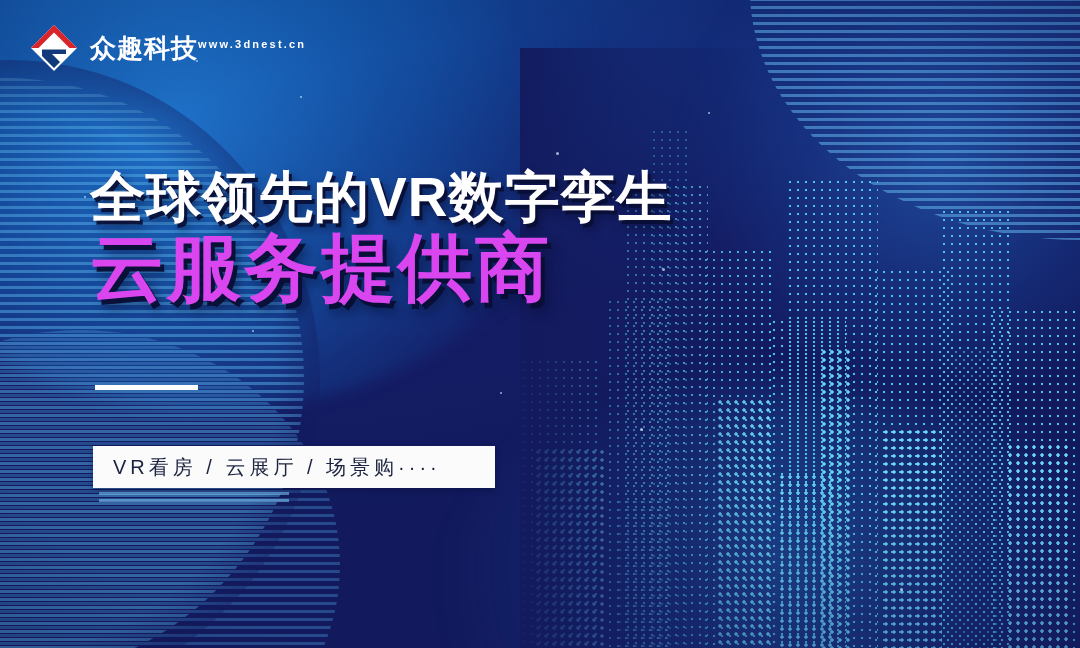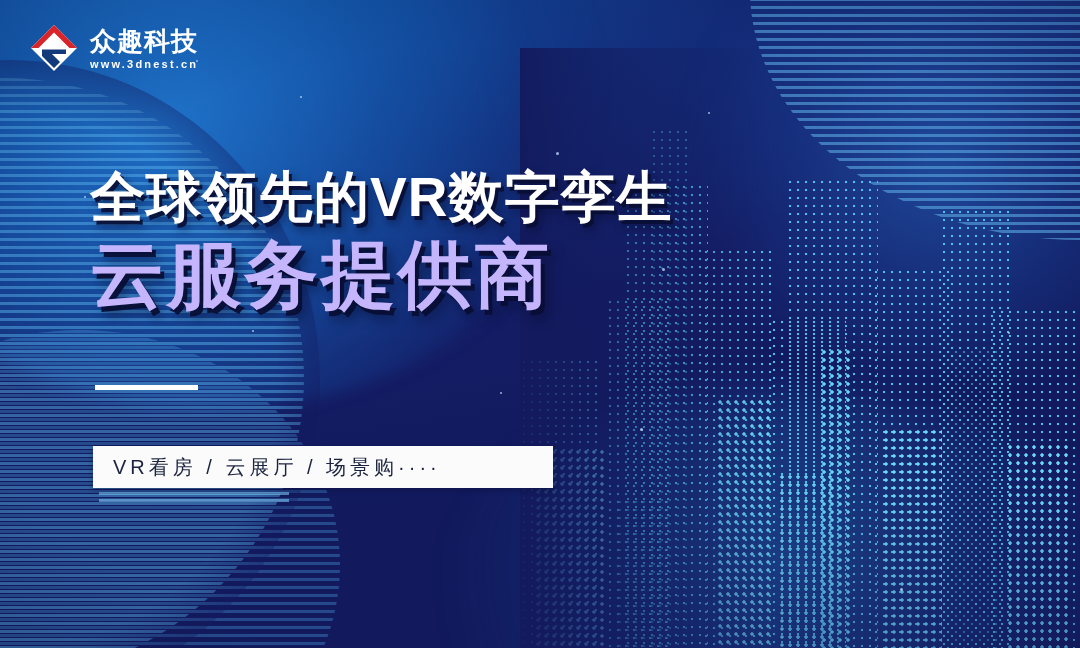--- a/index.html
+++ b/index.html
@@ -170,21 +170,21 @@
     align-items: center;
     gap: 10px;
   }
   .logo-mark {
     width: 52px;
     height: 52px;
     flex: 0 0 auto;
   }
   .logo-text {
     display: flex;
-    flex-direction: column;
+    flex-direction: row;
     justify-content: center;
     padding-top: 2px;
   }
   .logo-name {
     color: #ffffff;
     font-size: 26px;
     font-weight: bold;
     letter-spacing: 1px;
     line-height: 1.05;
     white-space: nowrap;
@@ -211,26 +211,26 @@
     font-size: 55px;
     font-weight: bold;
     letter-spacing: 1px;
     line-height: 1.08;
     white-space: nowrap;
     text-shadow:
       3px 4px 0 rgba(9,14,52,0.92),
       5px 7px 10px rgba(6,10,40,0.55);
   }
   .headline-l2 {
-    color: #c4b5fd;
+    color: #d946ef;
     font-size: 74px;
     font-weight: bold;
     letter-spacing: 3px;
     line-height: 1.08;
-    margin-top: 8px;
+    margin-top: 1px;
     white-space: nowrap;
     text-shadow:
       4px 5px 0 rgba(9,14,52,0.94),
       7px 9px 12px rgba(6,10,40,0.55);
   }
 
   
   .divider {
     position: absolute;
     left: 95px;
@@ -239,21 +239,21 @@
     height: 5px;
     background: #ffffff;
     z-index: 6;
   }
 
   
   .tagline-box {
     position: absolute;
     left: 93px;
     top: 446px;
-    width: 460px;
+    width: 402px;
     height: 42px;
     background: #fbfbfb;
     display: flex;
     align-items: center;
     z-index: 6;
     box-shadow: 0 2px 5px rgba(5,10,40,0.35);
   }
   .tagline-text {
     color: #1b2340;
     font-size: 20px;

